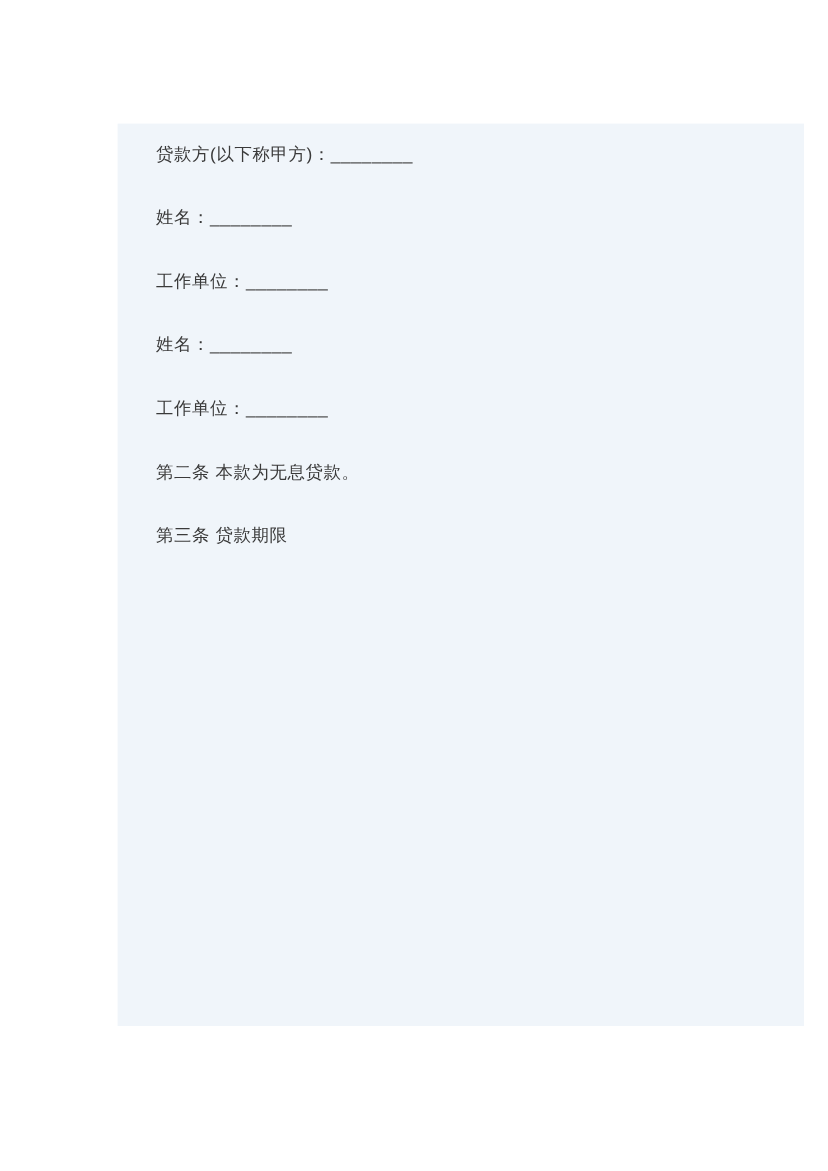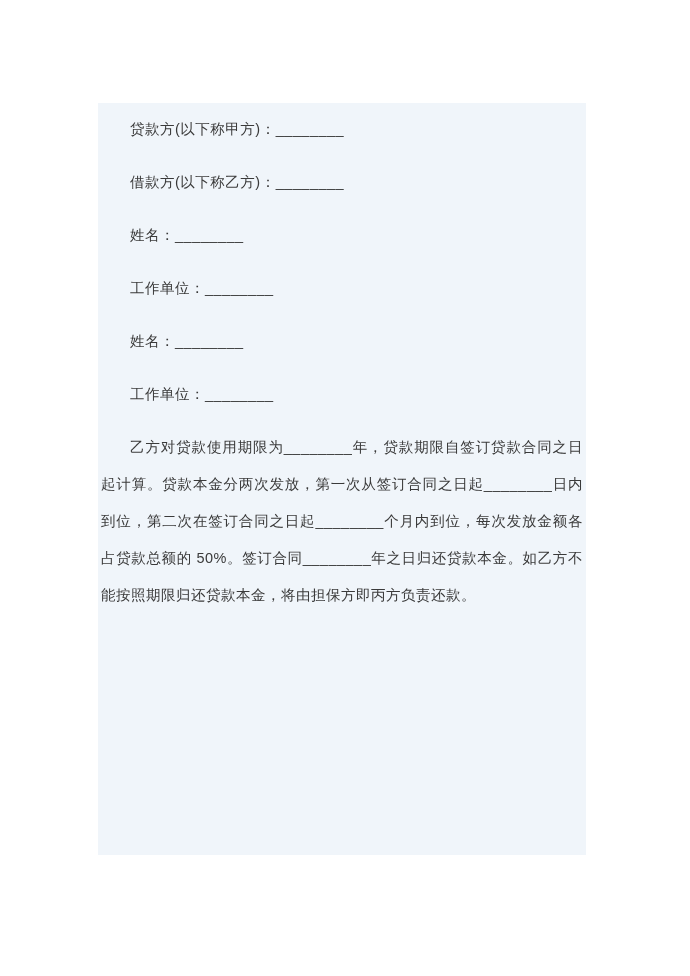--- a/index.html
+++ b/index.html
@@ -17,21 +17,21 @@
     height: 976px;
     background: var(--page-bg);
     font-family: "Liberation Sans", sans-serif;
     position: relative;
     overflow: hidden;
   }
   .document-panel {
     position: absolute;
     left: 98px;
     top: 103px;
-    width: 488px;
+    width: 572px;
     min-height: 752px;
     background: var(--panel-bg);
     padding: 8px 3px 8px 3px;
     color: var(--text);
   }
   .document-panel p {
     margin: 0 0 16px 0;
     font-size: 14.5px;
     line-height: 37px;
     text-indent: 2em;
@@ -41,19 +41,19 @@
   }
   .document-panel p:last-child {
     margin-bottom: 0;
   }
 </style>
 </head>
 <body>
 
 <div class="document-panel">
   <p>贷款方(以下称甲方)：________</p>
-  <p>借款方(以下称乙方)：________</p>
   <p>姓名：________</p>
   <p>工作单位：________</p>
   <p>姓名：________</p>
   <p>工作单位：________</p>
-  <p>乙方对贷款使用期限为________年，贷款期限自签订贷款合同之日起计算。贷款本金分两次发放，第一次从签订合同之日起________日内到位，第二次在签订合同之日起________个月内到位，每次发放金额各占贷款总额的 50%。签订合同________年之日归还贷款本金。如乙方不能按照期限归还贷款本金，将由担保方即丙方负责还款。</p>
+  <p>第二条 本款为无息贷款。</p>
+  <p>第三条 贷款期限</p>
 </div>
 
 </body></html>

